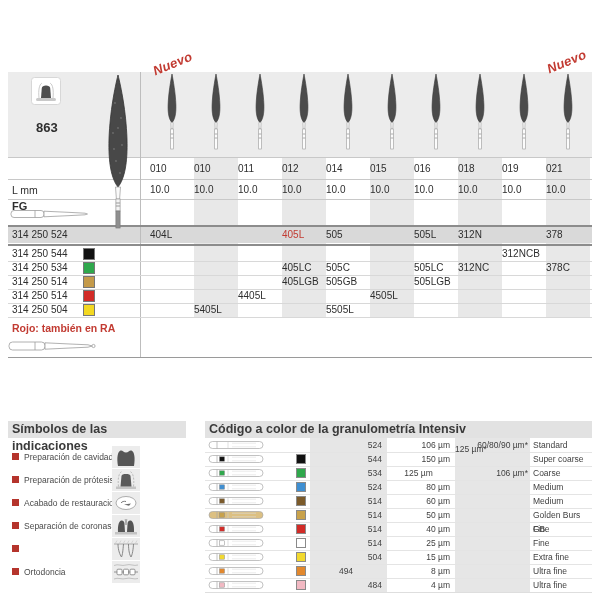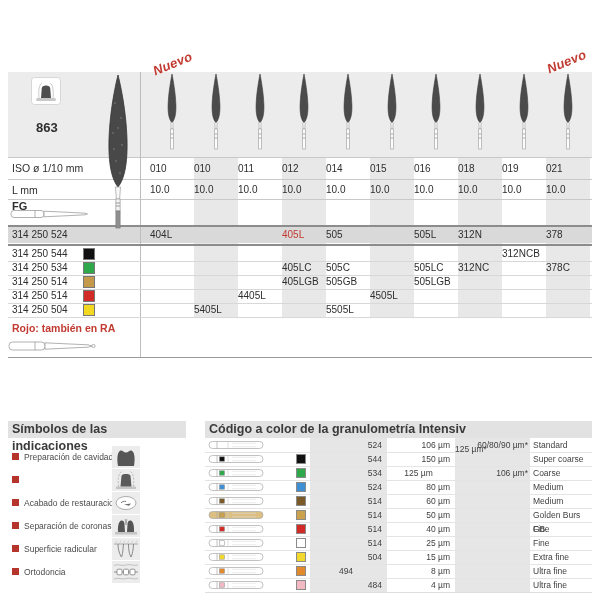--- a/index.html
+++ b/index.html
@@ -49,21 +49,20 @@
       <path d="M10 21 L10.8 11 C11 9.4 12.6 8.5 15 8.5 C17.4 8.5 19 9.4 19.2 11 L20 21 Z" fill="#4f4f4f"></path>
       <path d="M8 21 C7.2 13 8.3 7.5 10.8 6.2 M22 21 C22.8 13 21.7 7.5 19.2 6.2" fill="none" stroke="#bdbdbd" stroke-width="0.8"></path>
     </svg>
   </div>
   <div class="fig-code">863</div>
 
   <div class="hline" style="top:157px;"></div>
   <div class="hline" style="top:179px;"></div>
   <div class="hline" style="top:199px;"></div>
 
-  <div class="rowlabel" style="top:158px;line-height:21px;font-size:10.5px;">ISO ø 1/10 mm</div>
   <div class="rowlabel" style="top:180px;line-height:20px;font-size:10.5px;">L mm</div>
   <div class="fg-label">FG</div>
 
   <div class="burwrap" style="left:10px;top:207px;">
     <svg width="80" height="14" viewBox="0 0 80 14">
       <rect x="1" y="3.5" width="33" height="7" rx="3" fill="#fff" stroke="#9d9d9d" stroke-width="0.8"></rect>
       <line x1="25" y1="3.5" x2="25" y2="10.5" stroke="#9d9d9d" stroke-width="0.8"></line>
       <path d="M34 4.2 L58 5.3 L75 6.2 L77.5 7 L75 7.8 L58 8.7 L34 9.8 Z" fill="#fff" stroke="#9d9d9d" stroke-width="0.8"></path>
     </svg>
   </div>
@@ -264,20 +263,21 @@
     <div class="hline" style="top: 317px; background: rgb(216, 216, 216);"></div>
     <div class="sym-bullet" style="left: 12px; top: 453px; background: rgb(181, 52, 44);"></div>
     <div class="sym-label" style="left: 24px; top: 446px; line-height: 22px;">Preparación de cavidades</div>
     <div class="sym-icon burwrap" style="left: 112px; top: 446px;">
       <svg width="28" height="22" viewBox="0 0 28 22">
         <rect width="28" height="22" fill="#ececec"></rect>
         <path d="M6 20 C4.6 12 5.6 5.5 8.5 4.5 C10.5 3.9 11.5 6.5 14 6.5 C16.5 6.5 17.5 3.9 19.5 4.5 C22.4 5.5 23.4 12 22 20 Z" fill="#565656"></path>
       </svg>
     </div>
     <div class="sym-bullet" style="left: 12px; top: 476px; background: rgb(181, 52, 44);"></div>
+    <div class="sym-label" style="left: 24px; top: 469px; line-height: 22px;">Preparación de prótesis</div>
     <div class="sym-icon burwrap" style="left: 112px; top: 469px;">
       <svg width="28" height="22" viewBox="0 0 28 22">
         <rect width="28" height="22" fill="#ececec"></rect>
         <rect x="4" y="17.5" width="20" height="2.5" fill="#c4c4c4"></rect>
         <path d="M8.5 17.5 L9.5 7 C9.7 5.6 11.5 5 14 5 C16.5 5 18.3 5.6 18.5 7 L19.5 17.5 Z" fill="#5a5a5a"></path>
         <path d="M6.5 17.5 C5.5 9 7 3.5 10 2.5 M21.5 17.5 C22.5 9 21 3.5 18 2.5" fill="none" stroke="#adadad" stroke-width="0.8" stroke-dasharray="2 1.4"></path>
       </svg>
     </div>
     <div class="sym-bullet" style="left: 12px; top: 499px; background: rgb(181, 52, 44);"></div>
     <div class="sym-label" style="left: 24px; top: 492px; line-height: 22px;">Acabado de restauraciones</div>
@@ -294,21 +294,20 @@
     <div class="sym-icon burwrap" style="left: 112px; top: 515px;">
       <svg width="28" height="22" viewBox="0 0 28 22">
         <rect width="28" height="22" fill="#ececec"></rect>
         <rect x="3" y="17" width="22" height="2.5" fill="#c4c4c4"></rect>
         <path d="M6 17 C5.6 10 7 6 9.5 5.5 C11 5.2 12 6.5 12.4 8 L13 17 Z" fill="#555"></path>
         <path d="M22 17 C22.4 10 21 6 18.5 5.5 C17 5.2 16 6.5 15.6 8 L15 17 Z" fill="#555"></path>
         <path d="M13.2 4 L14 10 M14.8 4 L14 10" stroke="#8a8a8a" stroke-width="0.7" fill="none"></path>
       </svg>
     </div>
     <div class="sym-bullet" style="left: 12px; top: 545px; background: rgb(181, 52, 44);"></div>
-    <div class="sym-label" style="left: 24px; top: 538px; line-height: 22px;">Superficie radicular</div>
     <div class="sym-icon burwrap" style="left: 112px; top: 538px;">
       <svg width="28" height="22" viewBox="0 0 28 22">
         <rect width="28" height="22" fill="#ececec"></rect>
         <line x1="2" y1="6" x2="26" y2="6" stroke="#9a9a9a" stroke-width="0.8"></line>
         <path d="M3 6 L5 2.5 M7 6 L9 2.5 M11 6 L13 2.5 M15 6 L17 2.5 M19 6 L21 2.5 M23 6 L25 2.5" stroke="#c9c9c9" stroke-width="0.7"></path>
         <path d="M6 6 C6 12 8 17 9.5 19 C10.5 17 11 12 11.5 6 M16.5 6 C16.5 12 17.5 17 19 19 C20.3 17 21.3 11 21.5 6" fill="none" stroke="#7d7d7d" stroke-width="0.9"></path>
       </svg>
     </div>
     <div class="sym-bullet" style="left: 12px; top: 568px; background: rgb(181, 52, 44);"></div>
     <div class="sym-label" style="left: 24px; top: 561px; line-height: 22px;">Ortodoncia</div>

